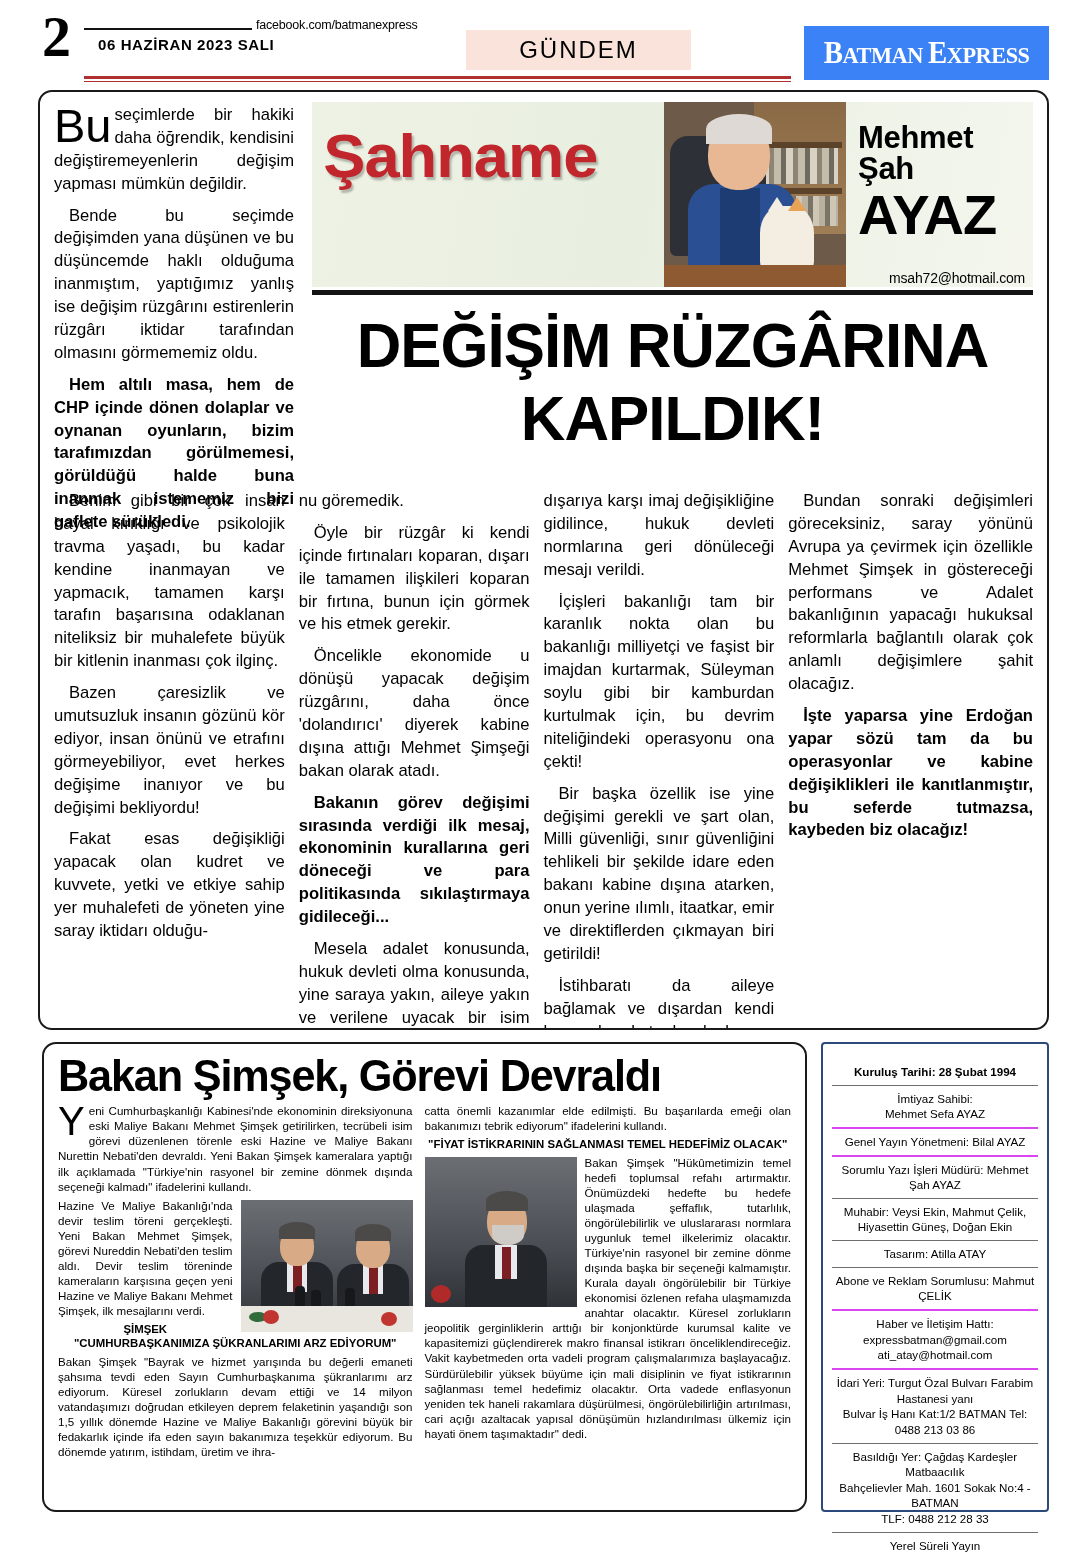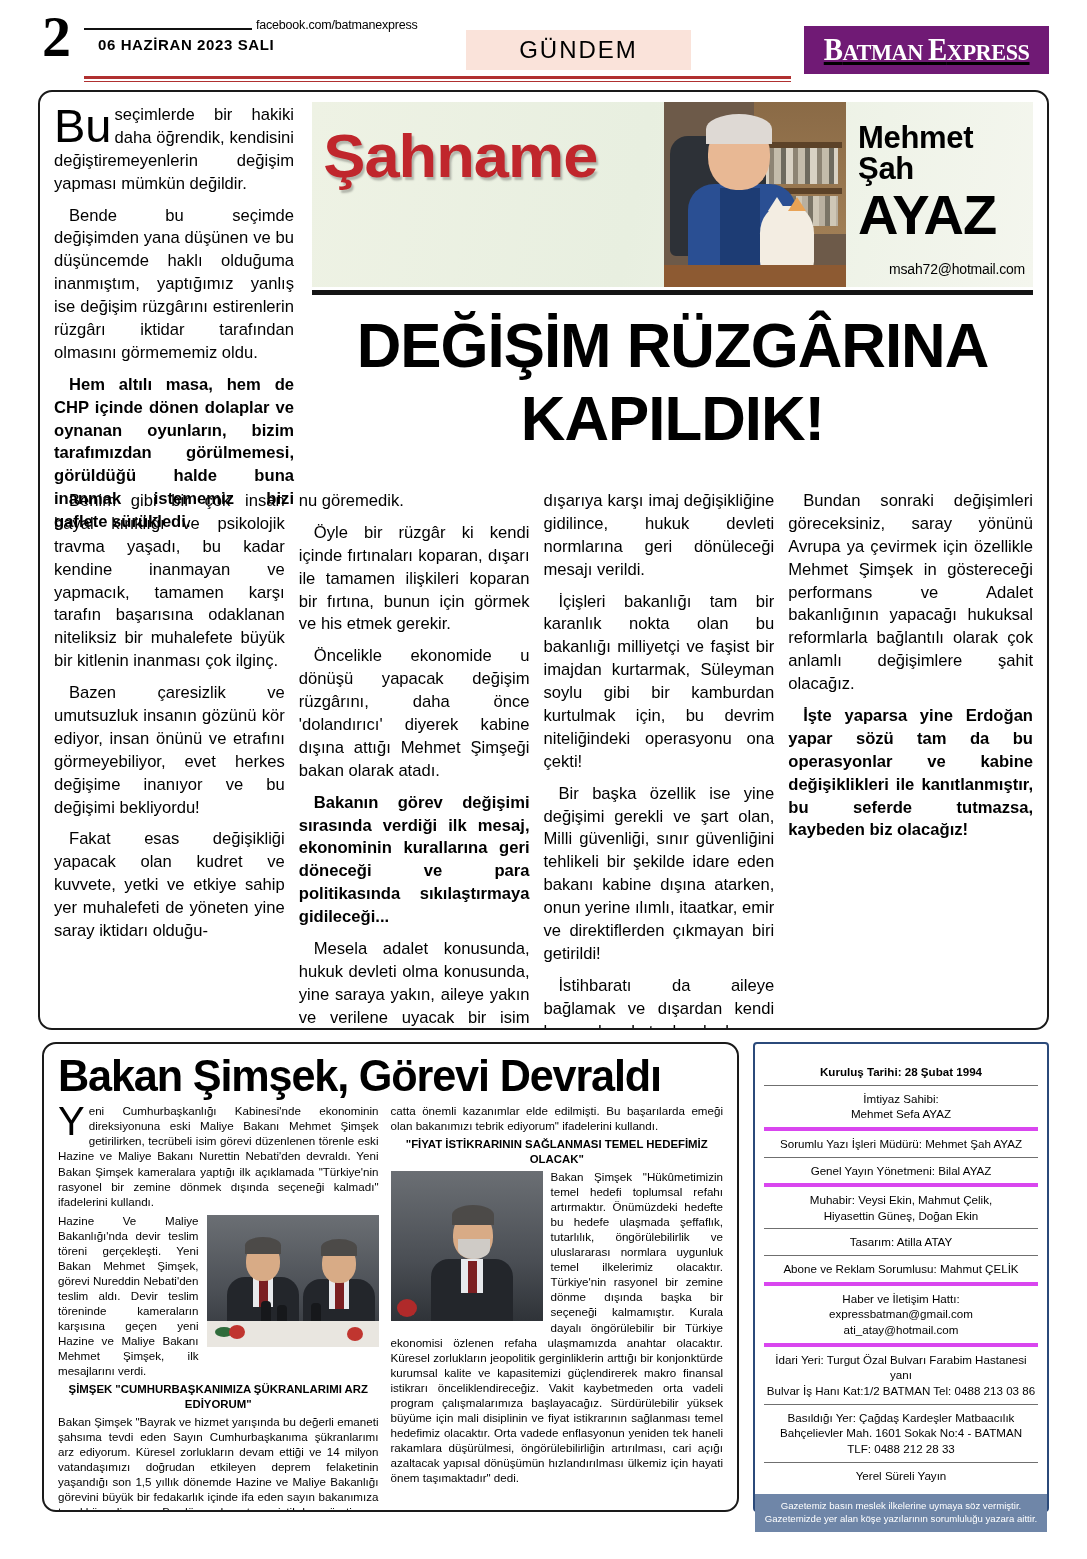--- a/index.html
+++ b/index.html
@@ -67,27 +67,26 @@
     justify-content: center;
     font-size: 24px;
     letter-spacing: 2px;
     font-weight: 400;
   }
   .masthead-top {
     position: absolute;
     right: 0;
     top: 26px;
     width: 245px;
-    height: 48px;
-    background: #701a75;
+    height: 54px;
+    background: #3b82f6;
     display: flex;
     align-items: center;
     justify-content: center;
     overflow: hidden;
-    text-decoration: underline;
   }
   .masthead-top .mt-txt {
     color: #fff;
     font-family: "Liberation Serif", serif;
     font-weight: 700;
     font-size: 31px;
     letter-spacing: -0.5px;
     transform: scaleX(0.93);
     white-space: nowrap;
   }
@@ -222,21 +221,21 @@
   .author-last {
     font-size: 56px;
     font-weight: 700;
     letter-spacing: -1px;
     line-height: 1.05;
     margin-top: 2px;
   }
   .banner-email {
     position: absolute;
     right: 8px;
-    bottom: 10px;
+    bottom: 1px;
     font-size: 14px;
     letter-spacing: -0.2px;
   }
   .banner-rule {
     height: 5px;
     background: #141414;
     margin-top: 3px;
   }
   .headline {
     margin-top: 14px;
@@ -349,21 +348,21 @@
   .pm-suit { position:absolute; width:72px; height:58px; background:#23262b; border-radius:18px 18px 0 0; }
   .pm-shirt { position:absolute; width:20px; height:30px; background:#e7e9ec; }
   .pm-tie { position:absolute; width:9px; height:28px; background:#7b1f22; }
   .pm-mic { position:absolute; width:10px; height:40px; background:#16181b; border-radius:4px; }
   .pm-flower { position:absolute; width:16px; height:14px; background:#c0352f; border-radius:50%; }
   .pm-leaf { position:absolute; width:18px; height:10px; background:#2f6b3b; border-radius:50%; }
   .pm-table { position:absolute; left:0; right:0; bottom:0; height:26px; background:#e9e6e0; }
 
   
   .imprint {
-    width: 296px;
+    width: 228px;
     border: 2px solid #2b4a7a;
     border-radius: 4px;
     padding: 9px 9px 0 9px;
     background: #fff;
     display: flex;
     flex-direction: column;
   }
   .imprint-logo {
     background: #5b7fae;
     height: 46px;
@@ -385,21 +384,21 @@
   .imprint-logo .il-txt .sc { font-size: 23px; }
   .imp-row {
     text-align: center;
     font-size: 11.6px;
     line-height: 1.35;
     padding: 5px 2px;
     border-bottom: 1px solid #6f6f6f;
     font-family: "Liberation Sans", sans-serif;
   }
   .imp-row.strong { font-weight: 700; }
-  .imp-row.thick { border-bottom: 4px solid #d946ef; }
+  .imp-row.thick { border-bottom: 2px solid #d946ef; }
   .imp-row.last { border-bottom: none; }
   .imp-note {
     margin: 6px -9px 0 -9px;
     background: #6f86a8;
     color: #fff;
     font-size: 9.6px;
     line-height: 1.35;
     text-align: center;
     padding: 6px 6px;
   }
@@ -534,22 +533,22 @@
       </div>
     </div>
   </div>
 
   <div class="imprint">
     <div class="imprint-logo">
       <span class="il-txt"><span>B</span><span class="sc">ATMAN </span><span>E</span><span class="sc">XPRESS</span></span>
     </div>
     <div class="imp-row strong">Kuruluş Tarihi: 28 Şubat 1994</div>
     <div class="imp-row thick">İmtiyaz Sahibi:<br>Mehmet Sefa AYAZ</div>
+    <div class="imp-row thick">Genel Yayın Yönetmeni: Bilal AYAZ</div>
     <div class="imp-row">Sorumlu Yazı İşleri Müdürü: Mehmet Şah AYAZ</div>
-    <div class="imp-row thick">Genel Yayın Yönetmeni: Bilal AYAZ</div>
     <div class="imp-row">Muhabir: Veysi Ekin, Mahmut Çelik,<br>Hiyasettin Güneş, Doğan Ekin</div>
     <div class="imp-row">Tasarım: Atilla ATAY</div>
     <div class="imp-row thick">Abone ve Reklam Sorumlusu: Mahmut ÇELİK</div>
     <div class="imp-row thick">Haber ve İletişim Hattı:<br>expressbatman@gmail.com<br>ati_atay@hotmail.com</div>
     <div class="imp-row">İdari Yeri: Turgut Özal Bulvarı Farabim Hastanesi yanı<br>Bulvar İş Hanı Kat:1/2 BATMAN Tel: 0488 213 03 86</div>
     <div class="imp-row">Basıldığı Yer: Çağdaş Kardeşler Matbaacılık<br>Bahçelievler Mah. 1601 Sokak No:4  -  BATMAN<br>TLF: 0488 212 28 33</div>
     <div class="imp-row last">Yerel Süreli Yayın</div>
     <div class="imp-note">Gazetemiz basın meslek ilkelerine uymaya söz vermiştir.<br>Gazetemizde yer alan köşe yazılarının sorumluluğu yazara aittir.</div>
   </div>
 

